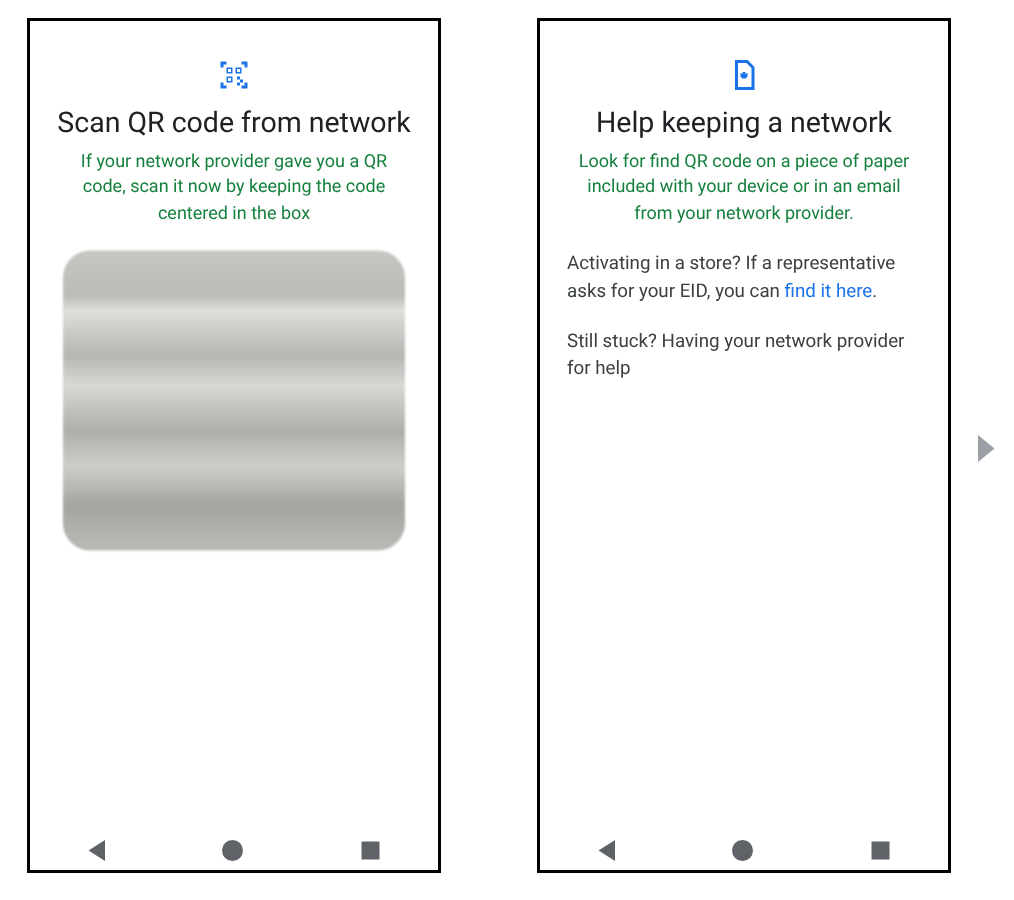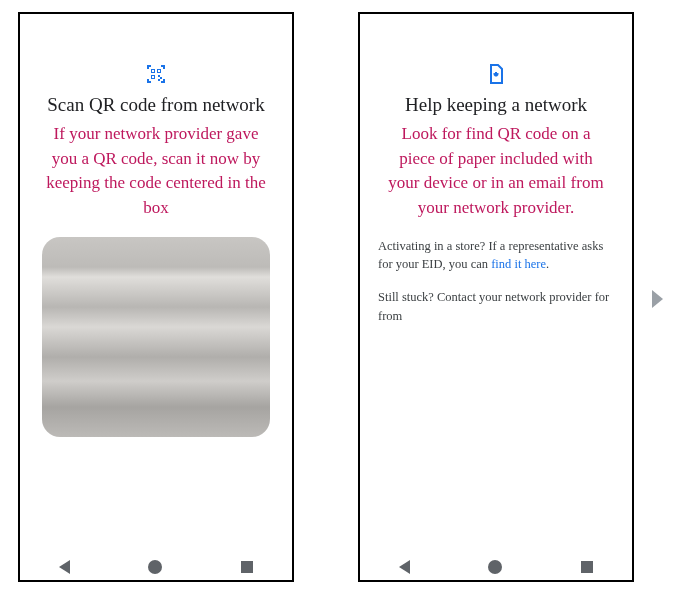--- a/index.html
+++ b/index.html
@@ -15,37 +15,36 @@
       width: 276px;
       height: 570px;
       border: 2px solid #000;
       background: #fff;
       top: 12px;
     }
     .phone-left { left: 18px; }
     .phone-right { left: 358px; }
     .content {
       height: 538px;
-      padding: 32px 16px 8px;
+      padding: 8px 16px 8px;
       overflow: hidden;
       position: relative;
-      font-family: Liberation Serif, serif;
     }
     .icon-row { text-align: center; margin-top: 16px; margin-bottom: 8px; }
     .title {
       text-align: center;
       font-size: 19px;
       color: #202124;
       font-weight: 400;
       margin-bottom: 6px;
     }
     .subtitle {
       text-align: center;
-      font-size: 17px;
-      color: #be185d;
+      font-size: 12px;
+      color: #15803d;
       line-height: 1.45;
       padding: 0 6px;
       margin-bottom: 16px;
     }
     .camera-box {
       width: 228px;
       height: 200px;
       margin: 0 auto;
       border-radius: 18px;
       background: linear-gradient(180deg,#c8c6c3 0%,#bdbbb8 15%,#e0dedb 20%,#b8b6b3 35%,#dad8d5 45%,#b0aeab 60%,#cfcdca 72%,#a6a4a1 85%,#bcbab7 100%);
@@ -141,21 +140,21 @@
     </div>
     <div class="title">Help keeping a network</div>
     <div class="subtitle">Look for find QR code on a piece of paper included with your device or in an email from your network provider.</div>
 
 
 
     <div class="para">
       <span>Activating in a store? If a representative asks for your EID, you can </span><span class="link">find it here</span><span>.</span>
     </div>
 
-    <div class="para">Still stuck? Contact your network provider for from</div>
+    <div class="para">Still stuck? Having your network provider for help</div>
   </div>
   <div class="navbar">
     <div class="nav-tri"></div>
     <div class="nav-circle"></div>
     <div class="nav-square"></div>
   </div>
 </div>
 
 <div class="chevron-next"></div>
 

